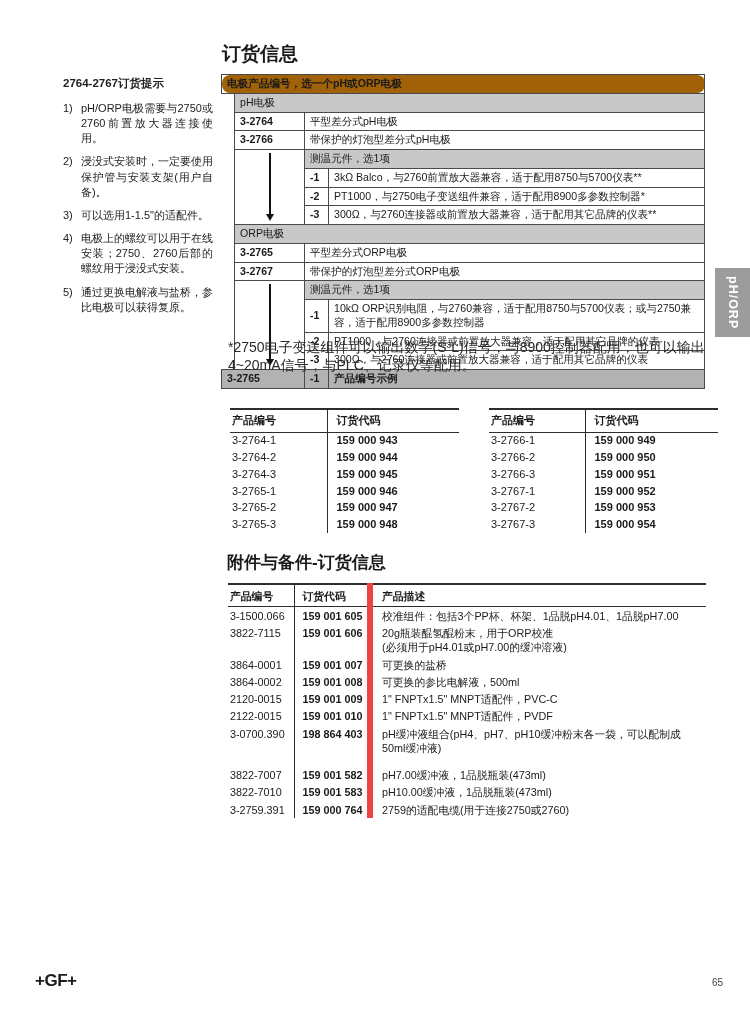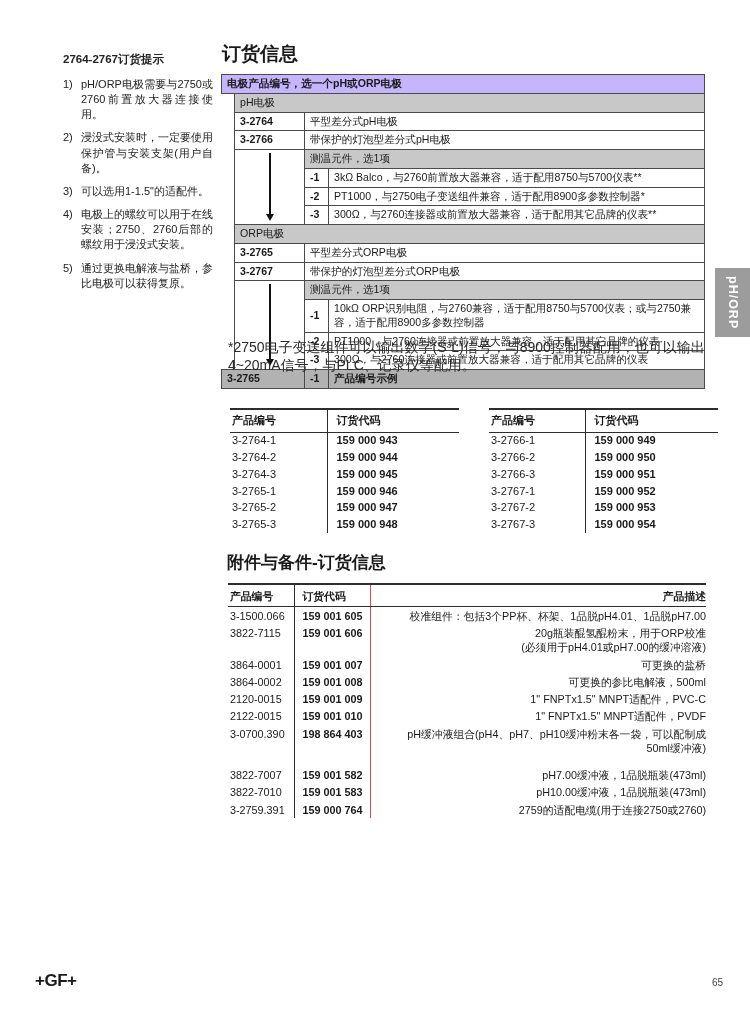--- a/index.html
+++ b/index.html
@@ -3,31 +3,31 @@
 <meta charset="utf-8">
 <style>
   * { margin:0; padding:0; box-sizing:border-box; }
   html,body { background:#e8e8e8; }
   #page {
     position:relative; width:750px; height:1017px; margin:0 auto;
     background:#ffffff; overflow:hidden;
     font-family:"Liberation Sans","DejaVu Sans",sans-serif; color:#1a1a1a;
   }
   
-  .sidebar { position:absolute; left:63px; top:52px; width:150px; font-size:11px; line-height:1.38; color:#222; }
+  .sidebar { position:absolute; left:63px; top:76px; width:150px; font-size:11px; line-height:1.38; color:#222; }
   .sidebar-title { font-weight:bold; font-size:11.5px; margin-bottom:9px; }
   .note { display:flex; margin-bottom:8px; }
   .note-num { width:18px; flex:0 0 18px; }
   .note-text { flex:1; text-align:justify; }
   
   .main-title { position:absolute; left:222px; top:41px; font-size:19px; font-weight:bold; }
   .selector { position:absolute; left:221px; top:74px; width:484px; font-size:10.6px; }
   .selector table { border-collapse:collapse; width:100%; table-layout:fixed; }
   .selector td { border:1px solid #4a4a4a; padding:2px 5px; line-height:1.3; vertical-align:middle; }
-  .topbar td { background:#c4b5fd; font-weight:bold; }
+  .topbar td { background:#a16207; font-weight:bold;border-radius:8px; }
   .inner { margin-left:13px; width:calc(100% - 13px) !important; margin-top:-1px; }
   td.ghdr { background:#c8c8c8; font-weight:normal; }
   td.code-cell { font-weight:bold; }
   td.arrowcell { position:relative; background:#fff; }
   .arrow { position:absolute; left:50%; top:3px; bottom:3px; transform:translateX(-50%); display:flex; flex-direction:column; align-items:center; }
   .arrow-line { width:2px; flex:1; background:#121212; }
   .arrow-head { width:0; height:0; border-left:4.5px solid transparent; border-right:4.5px solid transparent; border-top:7px solid #121212; }
   .bottombar { margin-top:-1px; }
   .bottombar td { background:#b2b2b2; font-weight:bold; }
   .footnote { position:absolute; left:228px; width:478px; font-size:14px; color:#2a2a2a; }
@@ -38,21 +38,21 @@
   .codes thead td { font-weight:bold; border-top:2px solid #2d2d2d; border-bottom:1px solid #2d2d2d; padding:4px 0 4px 2px; }
   .codes .c2 { border-left:1px solid #2d2d2d; padding-left:9px; }
   .codes tbody .c2 { font-weight:bold; }
   
   .acc-title { position:absolute; left:227px; top:551px; font-size:17px; font-weight:bold; }
   .acc { position:absolute; left:228px; top:583px; width:478px; font-size:10.8px; }
   .acc table { border-collapse:collapse; width:100%; table-layout:fixed; }
   .acc td { padding:1.5px 0 1.5px 2px; line-height:1.32; vertical-align:top; }
   .acc thead td { font-weight:bold; border-top:2px solid #2d2d2d; border-bottom:1px solid #2d2d2d; padding:3.5px 0 3.5px 2px; }
   .acc .c2 { border-left:1px solid #2d2d2d; padding-left:8px; }
-  .acc .c3 { border-left:1px solid #ef4444; padding-left:9px;text-align:right; }
+  .acc .c3 { border-left:6px solid #ef4444; padding-left:9px; }
   .acc tbody .c2 { font-weight:bold; }
   .acc .gap td { height:10px; padding:0; }
   
   .side-tab { position:absolute; left:715px; top:268px; width:35px; height:69px; background:#9c9c9c;
     display:flex; align-items:center; justify-content:center; }
   .side-tab span { writing-mode:vertical-rl; color:#fff; font-weight:bold; font-size:12.5px; letter-spacing:1px; }
   .logo { position:absolute; left:35px; top:971px; font-size:17px; font-weight:900; letter-spacing:-0.5px; }
   .pagenum { position:absolute; left:712px; top:977px; font-size:10px; color:#444; }
 </style>
 </head>

